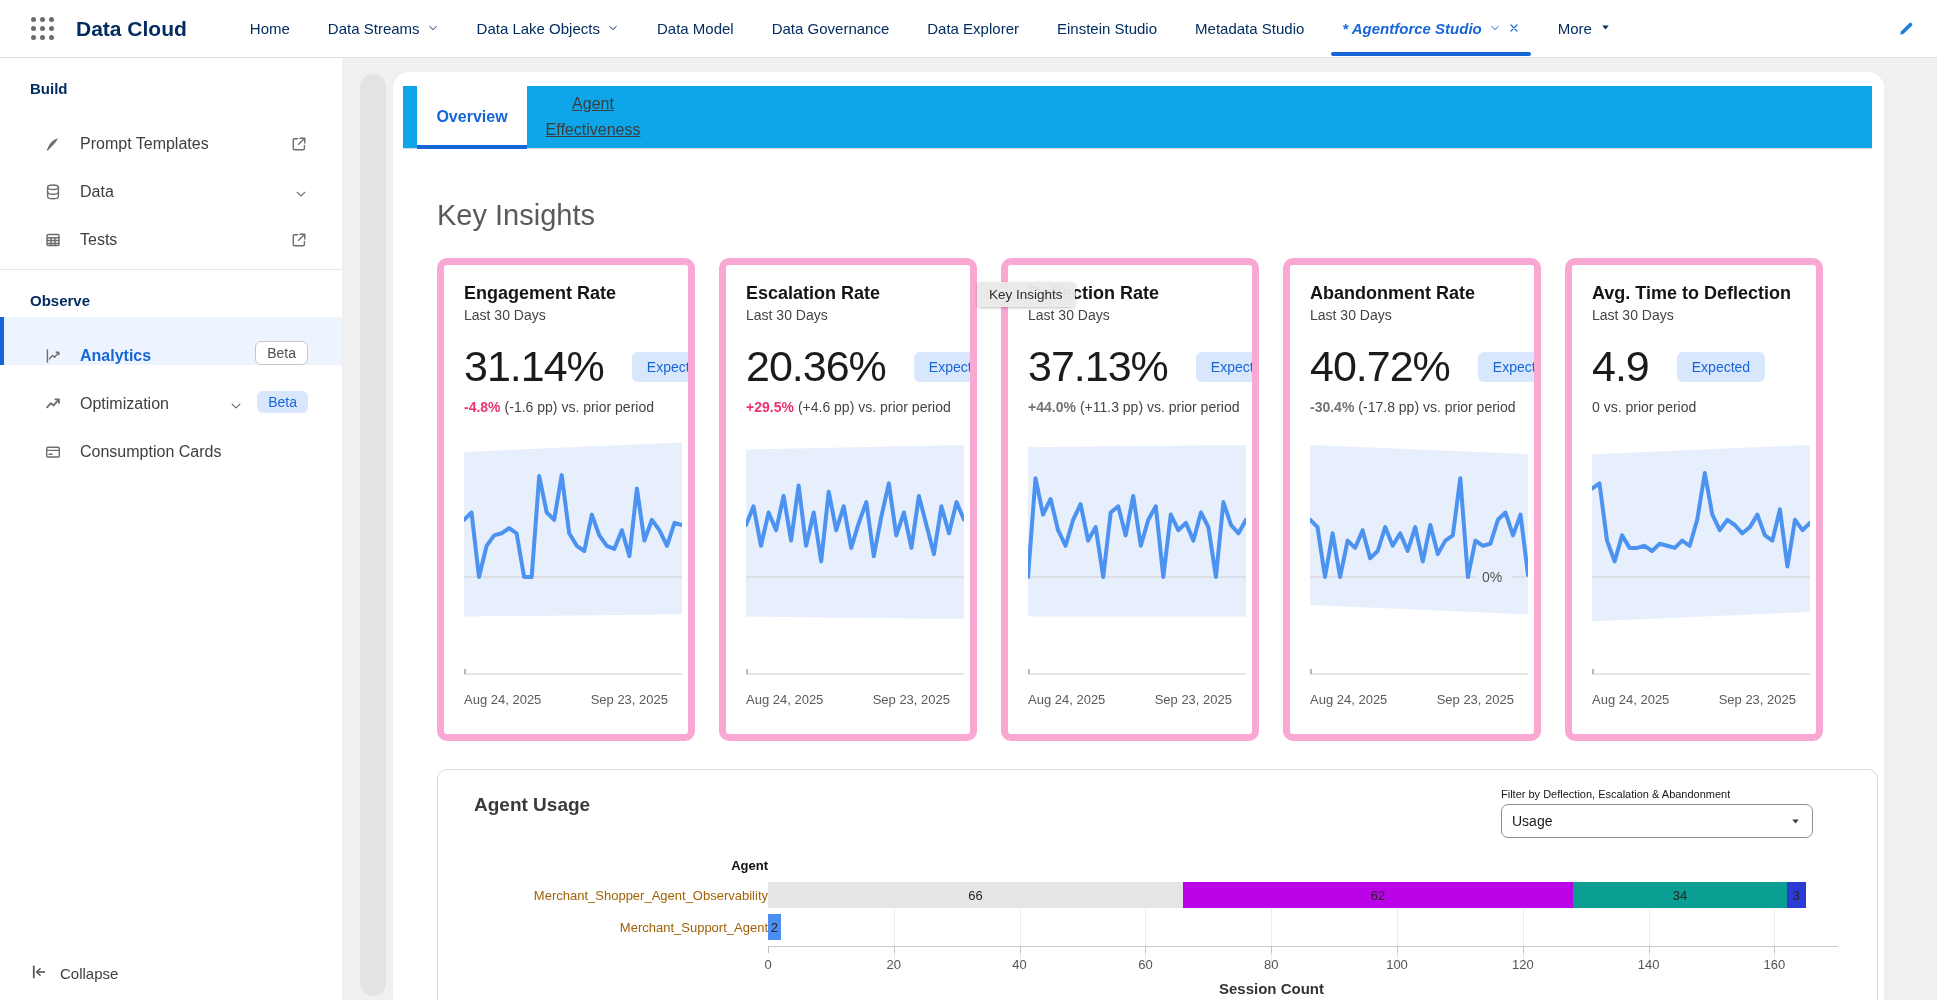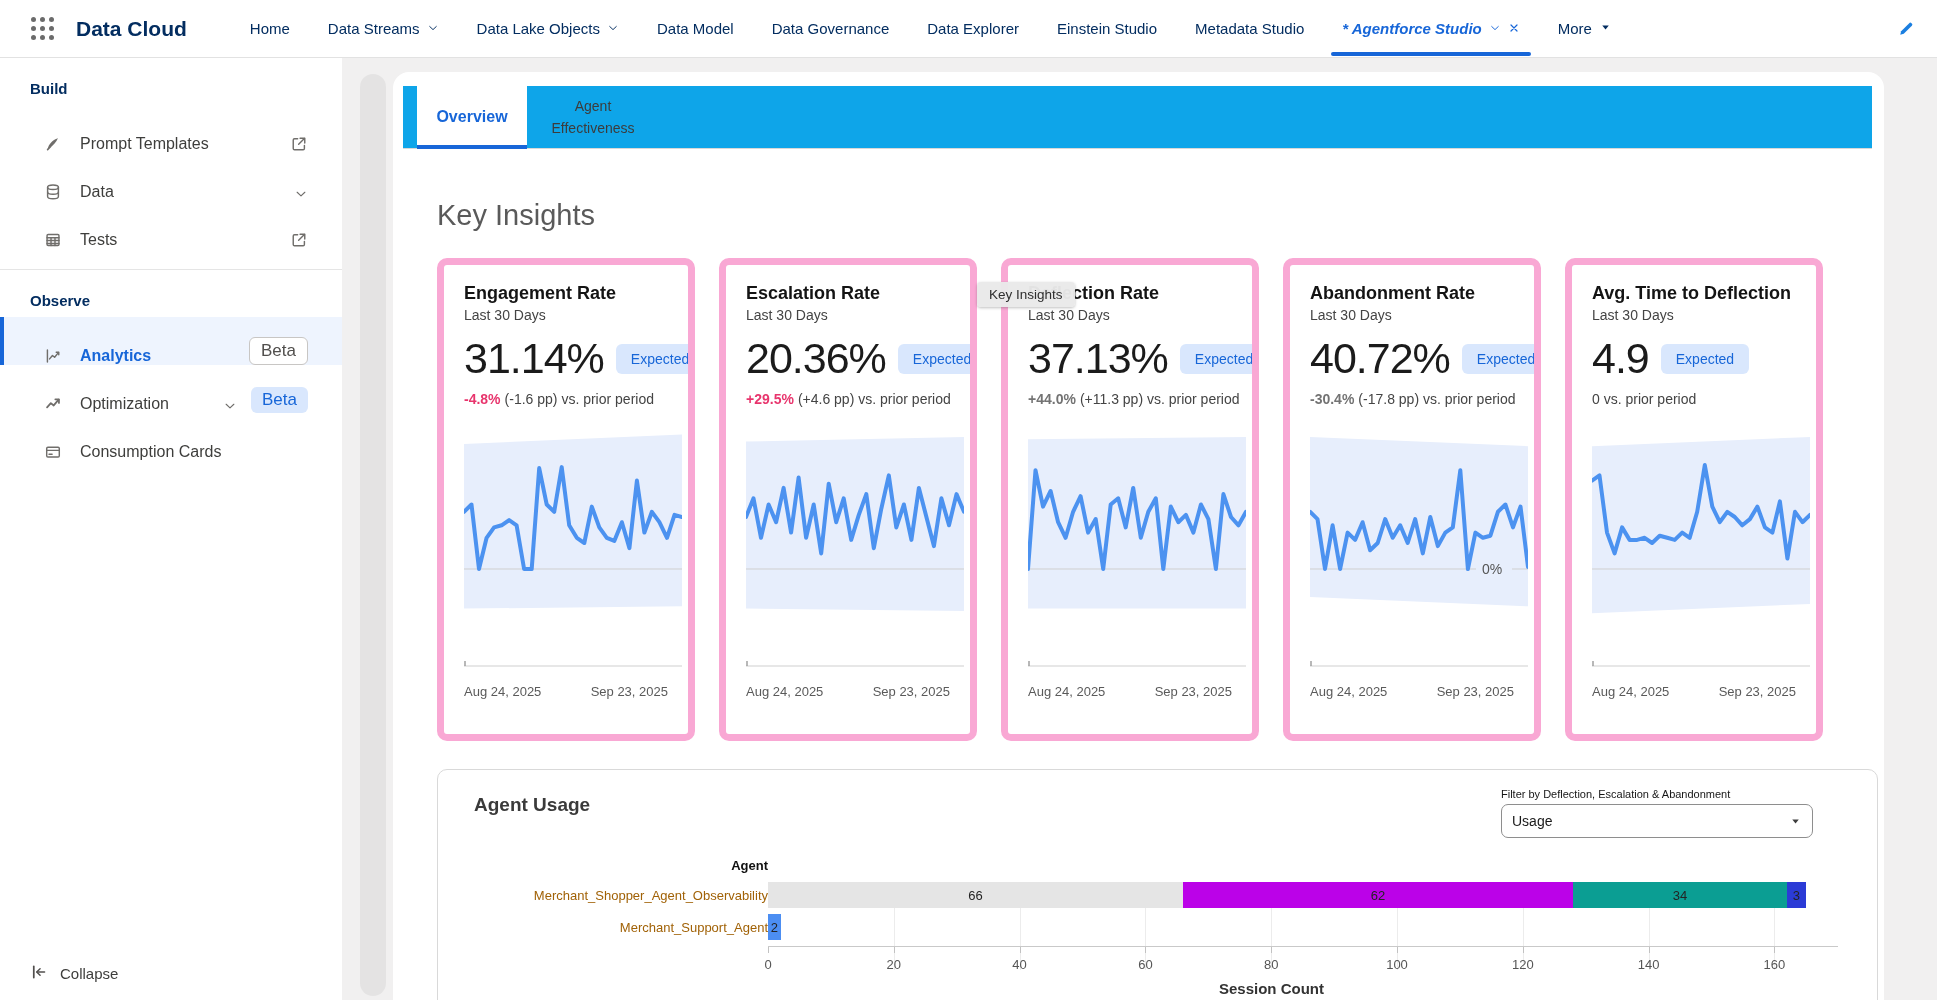--- a/index.html
+++ b/index.html
@@ -30,50 +30,50 @@
     background:#e4e3e3; border-radius:13px; }
   .side-section { padding-top:22px; }
   .side-header { font-size:15px; font-weight:700; color:#032d60; margin:0 0 8px 30px; }
   .side-item { height:48px; display:flex; align-items:flex-end; padding:0 34px 0 40px;
     cursor:pointer; border-left:4px solid transparent; }
   .side-item .s-icon { width:22px; display:flex; color:#706e6b; margin-right:14px; flex-shrink:0; }
   .side-item .s-label { font-size:16px; color:#3e3e3c; }
   .side-item .s-trail { margin-left:auto; color:#706e6b; display:flex; }
   .side-item.selected { background:#eef4fe; border-left-color:#1766d8; }
   .side-item.selected .s-label { color:#1766d8; font-weight:700; }
-  .badge { font-size:17px; border-radius:6px; padding:3px 11px; white-space:nowrap; }
+  .badge { font-size:14px; border-radius:6px; padding:3px 11px; white-space:nowrap; }
   .badge.outline { background:#fff; border:1px solid #c8c6c4; color:#514f4d; margin-left:auto; }
   .badge.blue { background:#d9e7fd; color:#1766d8; margin-left:14px; }
   .side-divider { border-top:1px solid #e5e5e5; margin-top:20px; }
   .collapse-row { position:absolute; left:30px; bottom:16px; display:flex; align-items:center;
     gap:12px; font-size:15px; color:#3e3e3c; cursor:pointer; }
   .collapse-row svg { color:#514f4d; }
 
   
   .panel { position:absolute; left:393px; top:14px; width:1491px; height:1060px;
     background:#fff; border-radius:16px 16px 0 0; }
   .tabstrip { margin:14px 12px 0 10px; height:63px; background:#0ea5e9; display:flex;
     align-items:stretch; border-bottom:1px solid #d8d8d8; position:relative; }
   .dash-tab { display:flex; align-items:center; justify-content:center; cursor:pointer; }
   .dash-tab.active { background:#fff; min-width:110px; margin-left:14px; font-size:16px;
     font-weight:700; color:#1766d8; position:relative; }
   .dash-tab.active::after { content:""; position:absolute; left:0; right:0; bottom:-1px;
     height:4px; background:#1766d8; }
-  .dash-tab.inactive { width:132px; font-size:14px; color:#3c3c3c; text-align:center;
-    line-height:1.6; padding:0 6px; }
+  .dash-tab.inactive { width:132px; font-size:16px; color:#3c3c3c; text-align:center;
+    line-height:1.6; padding:0 6px;text-decoration:underline; }
   .page-title { margin:50px 0 0 44px; font-size:29px; font-weight:500; color:#5a5a5a; }
 
   
   .cards { display:flex; gap:24px; margin:26px 0 0 44px; }
   .card { width:258px; height:483px; border:7px solid #f9a8d4; border-radius:10px;
     background:#fff; padding:18px 20px; overflow:hidden; position:relative; }
   .card-title { font-size:18px; font-weight:700; color:#141414; white-space:nowrap;
     overflow:hidden; text-overflow:ellipsis; }
   .card-period { font-size:14px; color:#444; margin-top:3px; }
-  .value-row { display:flex; align-items:center; gap:12px; margin-top:11px; white-space:nowrap; }
+  .value-row { display:flex; align-items:center; gap:28px; margin-top:19px; white-space:nowrap; }
   .card-value { font-size:43px; font-weight:400; color:#1b1b1b; letter-spacing:-1px; }
   .exp-badge { flex-shrink:0; background:#d9e7fd; color:#1766d8; font-size:14px;
     padding:7px 15px; border-radius:6px; }
   .delta-row { margin-top:8px; font-size:14px; color:#444; white-space:nowrap; }
   .delta-pct { font-weight:700; margin-right:4px; }
   .delta-pct.red { color:#e8356d; }
   .delta-pct.green { color:#737373; }
   .spark-wrap { margin-top:16px; }
   .dates-row { display:flex; justify-content:space-between; margin-top:7px;
     font-size:13px; color:#5a5a5a; white-space:nowrap; }

